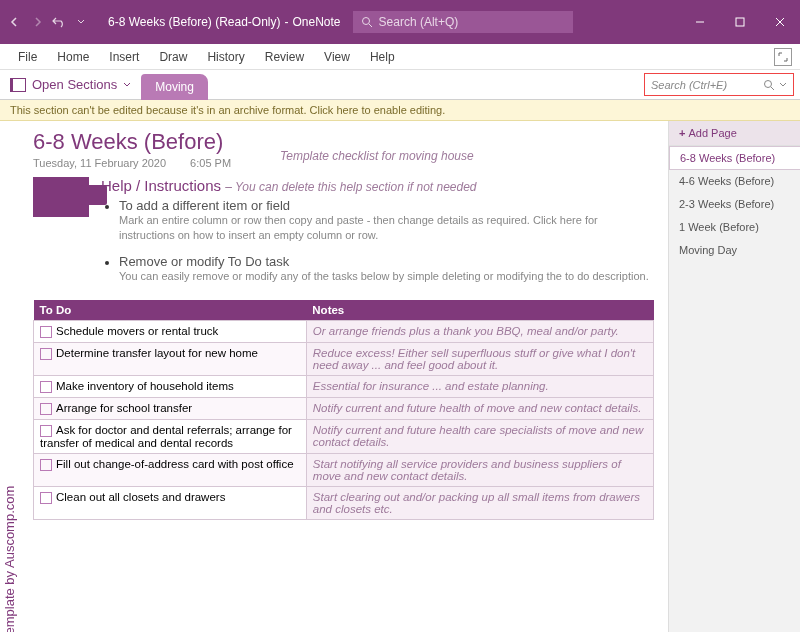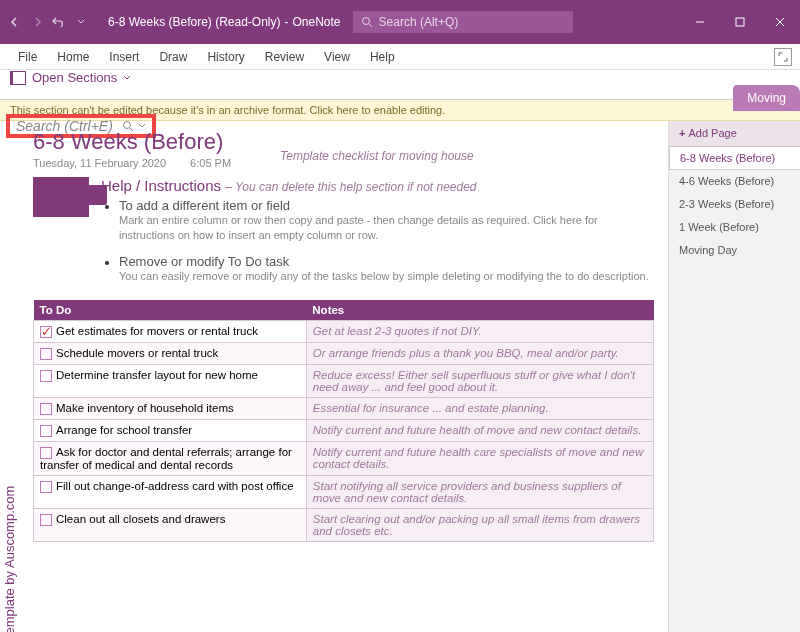--- a/index.html
+++ b/index.html
@@ -12,26 +12,26 @@
 .titlebar .search { background: #9a5696; height: 22px; width: 220px; display: flex; align-items: center; padding: 0 8px; color: #e8d7e6; font-size: 12px; }
 .titlebar .spacer { flex: 1; }
 .titlebar .winbtns { display: flex; }
 .titlebar .winbtn { width: 40px; height: 28px; display: flex; align-items: center; justify-content: center; color:#fff;}
 
 .menubar { height: 26px; background: #fff; border-bottom: 1px solid #e0e0e0; display: flex; align-items: center; padding: 4px 8px; color: #444; font-size: 12px; }
 .menubar .mitem { padding: 4px 10px; }
 .menubar .spacer { flex: 1; }
 .menubar .fsbtn { width:18px; height:18px; border:1px solid #999; display:flex;align-items:center;justify-content:center;}
 
-.sectionbar { height: 30px; background: #fff; display: flex; align-items: stretch; border-bottom: 1px solid #d0d0d0; flex-direction: column; }
+.sectionbar { height: 30px; background: #fff; display: flex; align-items: stretch; border-bottom: 1px solid #d0d0d0; }
 .sectionbar .open-sections { display: flex; align-items: center; gap: 6px; padding: 0 10px; color: #80397B; font-size: 13px;}
 .sectionbar .nb-icon { width:16px; height:14px; border:1px solid #80397B; border-left-width:3px;}
 .sectionbar .tab { background: #b97ab5; color: #fff; padding: 6px 14px; align-self: flex-end; border-radius: 4px 8px 0 0; font-size:12px; margin-bottom:-1px;}
 .sectionbar .spacer { flex:1; border-bottom:1px solid transparent;}
-.sectionbar .quick-search { width: 150px; border: 4px solid #ef4444; margin: 3px 6px; display: flex; align-items: center; padding: 0 6px; color:#888; font-size:14px; font-style:italic;}
+.sectionbar .quick-search { width: 150px; border: 1px solid #ef4444; margin: 3px 6px; display: flex; align-items: center; padding: 0 6px; color:#888; font-size:11px; font-style:italic;}
 .sectionbar .qs-icon { margin-left:auto;}
 
 .warning { background: #fdf6d7; color: #7a6b2b; font-size: 11px; padding: 4px 10px; border-bottom: 1px solid #e8dca0; }
 
 .main { display: flex; height: calc(632px - 28px - 26px - 30px - 22px); }
 .content { flex: 1; overflow: hidden; position: relative; display:flex;}
 .side-credit { writing-mode: vertical-rl; transform: rotate(180deg); color:#80397B; font-size:13px; padding:6px 2px 10px 2px; }
 .page { flex:1; padding: 8px 14px 14px 14px; overflow:hidden;}
 .page h1 { color: #80397B; font-size: 22px; font-weight: 400; }
 .page .meta { color: #888; font-size: 11px; display:flex; gap:24px; margin:2px 0 6px 0;}
@@ -197,24 +197,20 @@
 
       <table class="todo">
         <tbody>
             <tr>
           <th>To Do</th>
           <th>Notes</th>
         </tr>
         </tbody>
           <tbody id="todo-body">
             <tr>
-              <td><span class="cb checked"></span><span>Get estimates for movers or rental truck</span></td>
-              <td>Get at least 2-3 quotes if not DIY.</td>
-            </tr>
-            <tr>
               <td><span class="cb"></span><span>Schedule movers or rental truck</span></td>
               <td>Or arrange friends plus a thank you BBQ, meal and/or party.</td>
             </tr>
             <tr>
               <td><span class="cb"></span><span>Determine transfer layout for new home</span></td>
               <td>Reduce excess! Either sell superfluous stuff or give what I don't need away ... and feel good about it.</td>
             </tr>
             <tr>
               <td><span class="cb"></span><span>Make inventory of household items</span></td>
               <td>Essential for insurance ... and estate planning.</td>

